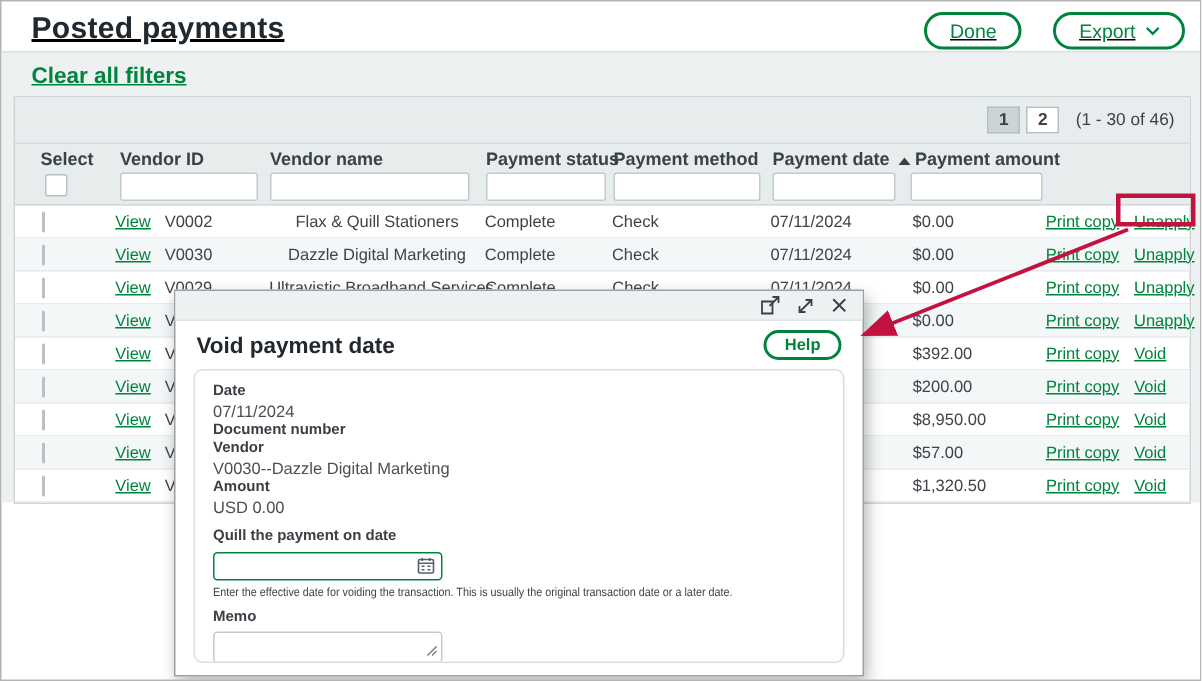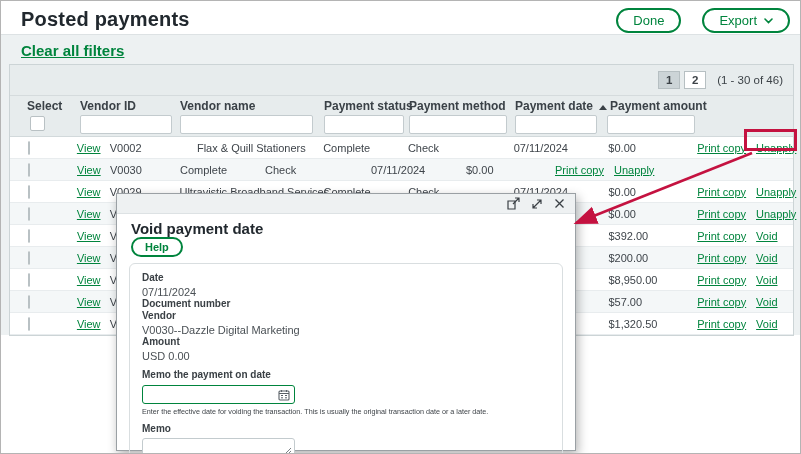--- a/index.html
+++ b/index.html
@@ -6,21 +6,21 @@
     --green:#00843d; --red:#c41240;
     --ink:#21282e; --text:#3e444a; --muted:#4a5055;
     --band:#edf1f2; --thead:#e7eced; --tborder:#ccd4d6; --rowline:#e8ecee; --altrow:#f4f7f8;
   }
   *{box-sizing:border-box; margin:0; padding:0;}
   html,body{background:#fff;}
   body{font-family:"Liberation Sans", sans-serif;}
   .screen{position:relative; width:801px; height:454px; background:#fff; border:1px solid #b4b4b4; overflow:hidden;}
 
   
-  .top{display:flex; justify-content:space-between; align-items:flex-start; padding:7px 10px 0 20px; height:33px;}
+  .top{display:flex; justify-content:space-between; align-items:flex-start; padding:7px 10px 0 20px; height:33px;text-decoration:underline;}
   .page-title{font-size:20px; font-weight:700; color:var(--ink); letter-spacing:.2px;}
   .top-actions{display:flex; gap:21px;}
   .pill{display:flex; align-items:center; gap:7px; border:2px solid var(--green); color:var(--green);
         background:#fff; border-radius:14px; height:25px; padding:0 15px; font-size:13px; font-weight:500; cursor:pointer;}
   .chev{width:9px; height:6px; display:inline-block;}
 
   
   .band{position:absolute; left:0; top:33px; width:801px; height:301px; background:var(--band); border-top:1px solid #dde2e4; padding:5px 8px;}
   .clear-link{display:inline-block; margin:2px 0 5px 12px; color:var(--green); font-size:15px; font-weight:600; text-decoration:underline; cursor:pointer;}
   .table{background:#fff; border:1px solid var(--tborder); width:785px;}
@@ -55,21 +55,21 @@
   
   .hl-box{position:absolute; left:743px; top:128px; width:53px; height:22px; border:3px solid var(--red); z-index:30; pointer-events:none;}
   .arrow-layer{position:absolute; inset:0; z-index:50; pointer-events:none;}
 
   
   .modal{position:absolute; left:115px; top:192px; width:460px; height:258px; background:#fff;
          border:1px solid #9aa0a4; box-shadow:2px 4px 10px rgba(0,0,0,.30); z-index:40;}
   .modal-topbar{height:20px; background:#eef1f2; border-bottom:1px solid #dde2e4; display:flex; align-items:center;
                 justify-content:flex-end; gap:10px; padding-right:9px;}
   .mt-icon{width:13px; height:13px; display:flex; align-items:center; justify-content:center; cursor:pointer; color:#3a4045;}
-  .modal-titlerow{display:flex; align-items:flex-start; justify-content:space-between; padding:6px 14px 4px 14px;flex-direction:column;}
+  .modal-titlerow{display:flex; align-items:center; justify-content:space-between; padding:6px 14px 4px 14px;}
   .modal-title{font-size:15px; font-weight:700; color:var(--ink);}
   .help-pill{border:2px solid var(--green); color:var(--green); background:#fff; border-radius:12px; height:20px;
              padding:0 12px; font-size:11px; font-weight:600; display:flex; align-items:center; cursor:pointer;}
   .panel{margin:2px 12px 0 12px; height:196px; border:1px solid #d9dee0; border-radius:6px; padding:8px 12px; overflow:hidden;}
   .f-label{font-size:10px; font-weight:700; color:#3a4045; line-height:12px; margin-top:7px;}
   .f-label:first-child{margin-top:0;}
   .f-value{font-size:11px; color:var(--muted); line-height:12px; margin-top:2px; min-height:1px;}
   .date-wrap{position:relative; width:153px; margin-top:3px;}
   .date-input{width:153px; height:19px; border:1.5px solid var(--green); border-radius:3px; background:#fff; padding:0 20px 0 5px; font-size:11px;}
   .cal-icon{position:absolute; right:5px; top:3px; color:#596066;}
@@ -137,20 +137,21 @@
       <span class="c-method">Check</span>
       <span class="c-date">07/11/2024</span>
       <span class="c-amount">$0.00</span>
       <span class="c-print glink">Print copy</span>
       <span class="c-action glink">Unapply</span>
     </div>
           <div class="row alt">
       <span class="c-sel"><span class="cb"></span></span>
       <span class="c-view glink">View</span>
       <span class="c-vid">V0030</span>
+      <span class="c-vname">Dazzle Digital Marketing</span>
       <span class="c-status">Complete</span>
       <span class="c-method">Check</span>
       <span class="c-date">07/11/2024</span>
       <span class="c-amount">$0.00</span>
       <span class="c-print glink">Print copy</span>
       <span class="c-action glink">Unapply</span>
     </div>
           <div class="row">
       <span class="c-sel"><span class="cb"></span></span>
       <span class="c-view glink">View</span>
@@ -279,21 +280,21 @@
           <div>
       <div class="f-label">Vendor</div>
       <div class="f-value">V0030--Dazzle Digital Marketing</div>
     </div>
           <div>
       <div class="f-label">Amount</div>
       <div class="f-value">USD 0.00</div>
     </div>
         </div>
 
-      <div class="f-label">Memo the payment on date</div>
+      <div class="f-label">Quill the payment on date</div>
       <div class="date-wrap">
         <input class="date-input" value="" style="">
         <span class="cal-icon">
           <svg width="12" height="12" viewBox="0 0 12 12">
               <rect x="1" y="2" width="10" height="9" rx="1" fill="none" stroke="currentColor" stroke-width="1.1"></rect>
               <path d="M1 4.5 h10 M3.5 1 v2 M8.5 1 v2" stroke="currentColor" stroke-width="1.1"></path>
               <path d="M3 6.5 h2 M7 6.5 h2 M3 8.8 h2 M7 8.8 h2" stroke="currentColor" stroke-width="1"></path>
             </svg>
         </span>
       </div>

